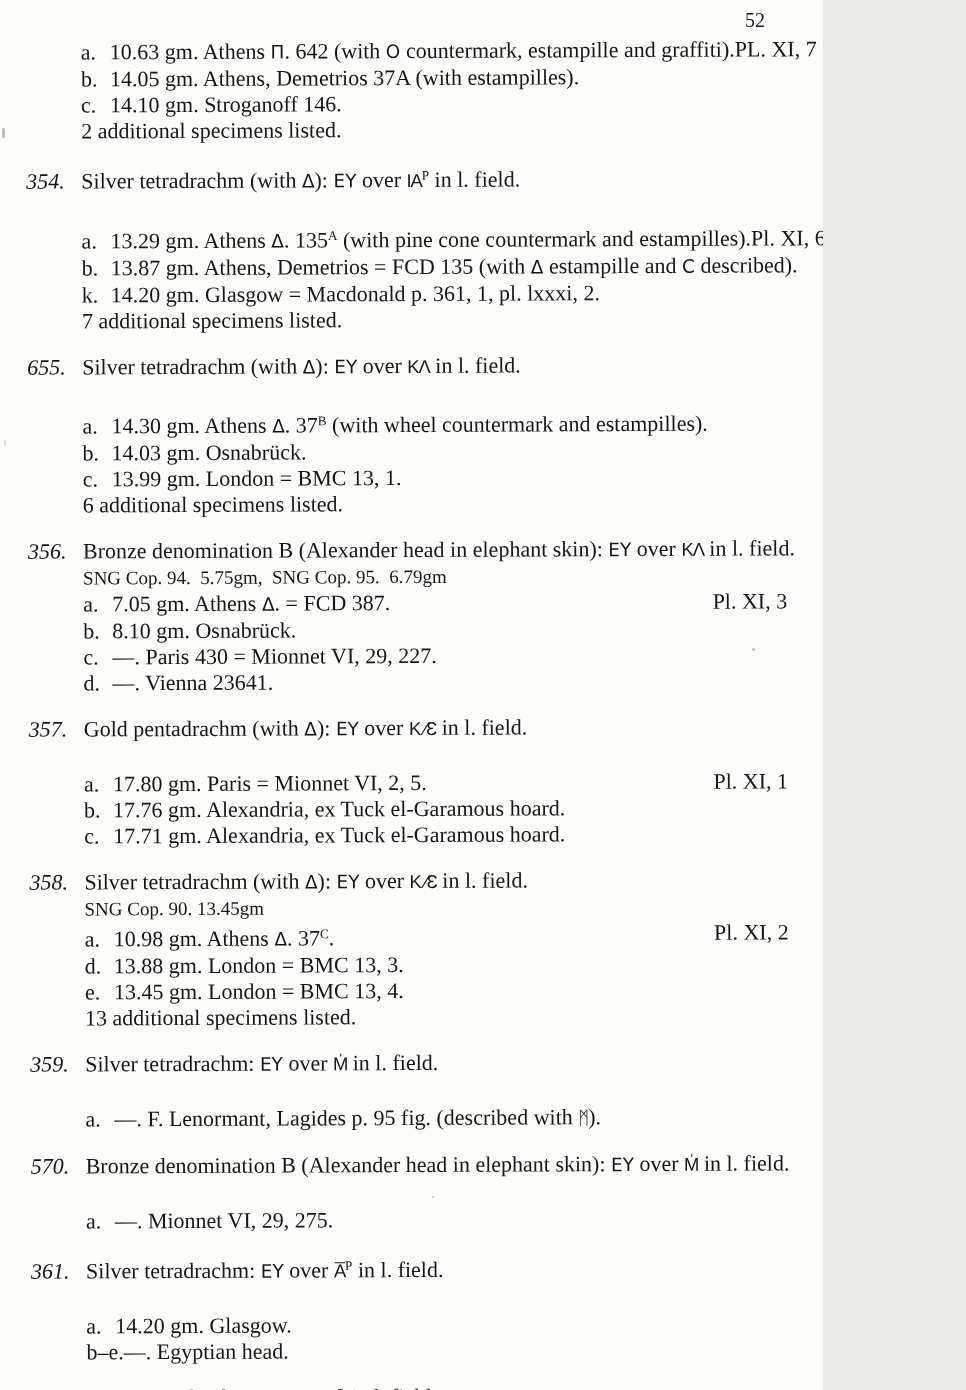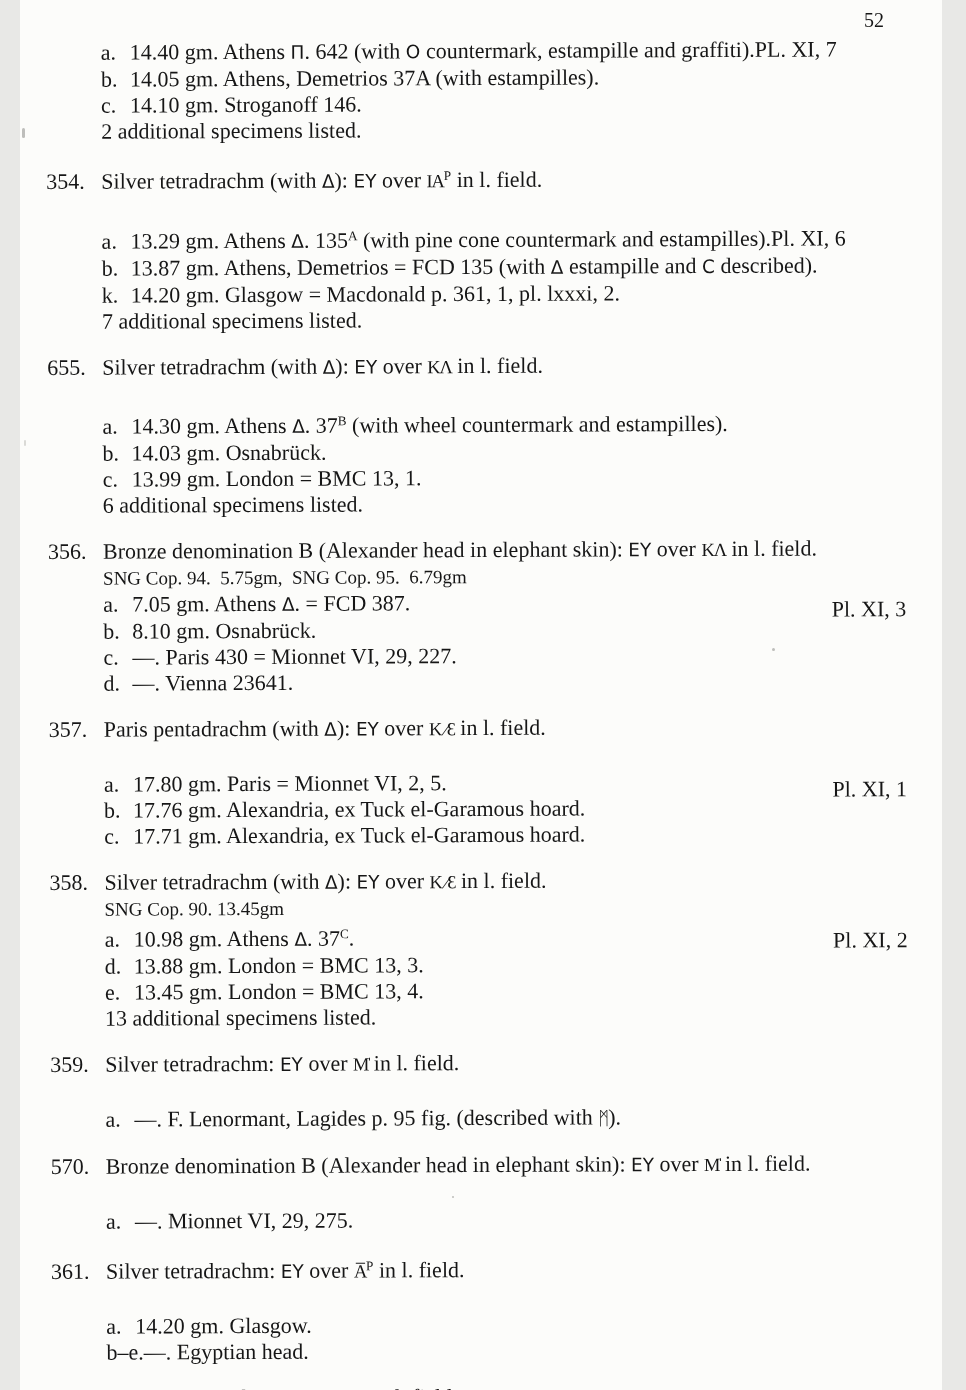--- a/index.html
+++ b/index.html
@@ -1,72 +1,71 @@
 <!DOCTYPE html>
 <html><head>
 <meta charset="utf-8">
 <style>
   html,body{margin:0;padding:0;background:#e8e8e6;}
   .page{
     position:relative;
-    width:922px;height:1390px;
+    width:823px;height:1390px;
     background:#fcfcfa;
     overflow:hidden;
     font-family:"Liberation Serif","DejaVu Serif",serif;
     font-size:22px;line-height:26px;
     color:#161616;
     box-sizing:border-box;
-    margin-left:20px;
   }
   .content{
     padding:8px 36px 0 28px;
     transform:rotate(-0.25deg);
     transform-origin:50% 40%;
   }
   .pagenum{
     position:absolute;top:8px;right:58px;
     font-size:20px;line-height:24px;
   }
   .entry{margin-top:20px;}
   .entry.continuation{margin-top:30px;}
   .head-row{white-space:nowrap;}
-  .num{display:inline-block;width:55px;}
+  .num{display:inline-block;width:55px;font-style:italic;}
   .items{margin-left:55px;}
   .items.gap{margin-top:28px;}
   .item{position:relative;white-space:nowrap;}
   .label{display:inline-block;min-width:29px;}
-  .plate{position:absolute;right:0;top:8px;}
+  .plate{position:absolute;right:0;top:0;}
   .footer-line{margin-left:55px;}
   .subnote{
     margin-left:55px;
     font-size:19px;line-height:26px;
     white-space:pre-wrap;
   }
   
   .s{font-family:"DejaVu Sans","Liberation Sans",sans-serif;font-size:0.84em;}
-  .m{font-family:Liberation Serif, serif;font-size:0.84em;letter-spacing:-0.06em;}
+  .m{font-family:Liberation Sans, sans-serif;font-size:0.84em;letter-spacing:-0.06em;}
   .sup{font-size:0.6em;vertical-align:0.55em;letter-spacing:0;}
   .t{}
   
   .speck{position:absolute;background:#8a8a86;border-radius:2px;opacity:.55;}
   .speck.s1{left:2px;top:128px;width:3px;height:10px;}
   .speck.s2{left:752px;top:648px;width:3px;height:3px;}
   .speck.s3{left:432px;top:1196px;width:2px;height:2px;}
   .speck.s4{left:4px;top:440px;width:2px;height:6px;opacity:.3;}
 </style>
 </head>
 <body>
 
 <div class="page">
   <div class="pagenum">52</div>
   <div class="content">
     <div id="entries">
         <section class="entry continuation">
           <div class="items">
-            <div class="item"><span class="label">a.</span><span><span class="t">14.40 gm. Athens </span><span class="s">Π</span><span class="t">. 642 (with </span><span class="s">O</span><span class="t"> countermark, estampille and graffiti).PL. XI, 7</span></span></div>
+            <div class="item"><span class="label">a.</span><span><span class="t">10.63 gm. Athens </span><span class="s">Π</span><span class="t">. 642 (with </span><span class="s">O</span><span class="t"> countermark, estampille and graffiti).PL. XI, 7</span></span></div>
             <div class="item"><span class="label">b.</span><span><span class="t">14.05 gm. Athens, Demetrios 37A (with estampilles).</span></span></div>
             <div class="item"><span class="label">c.</span><span><span class="t">14.10 gm. Stroganoff 146.</span></span></div>
           </div>
           <div class="footer-line">2 additional specimens listed.</div>
         </section>
         <section class="entry">
           <div class="head-row"><span class="num">354.</span><span><span class="t">Silver tetradrachm (with </span><span class="s">Δ</span><span class="t">): </span><span class="s">EY</span><span class="t"> over </span><span class="m">IA</span><span class="sup">P</span><span class="t"> in l. field.</span></span></div>
           <div class="items gap">
             <div class="item"><span class="label">a.</span><span><span class="t">13.29 gm. Athens </span><span class="s">Δ</span><span class="t">. 135</span><span class="sup">A</span><span class="t"> (with pine cone countermark and estampilles).Pl. XI, 6</span></span></div>
             <div class="item"><span class="label">b.</span><span><span class="t">13.87 gm. Athens, Demetrios = FCD 135 (with </span><span class="s">Δ</span><span class="t"> estampille and </span><span class="s">C</span><span class="t"> described).</span></span></div>
@@ -87,21 +86,21 @@
           <div class="head-row"><span class="num">356.</span><span><span class="t">Bronze denomination B (Alexander head in elephant skin): </span><span class="s">EY</span><span class="t"> over </span><span class="m">KΛ</span><span class="t"> in l. field.</span></span></div>
           <div class="subnote">SNG Cop. 94.  5.75gm,  SNG Cop. 95.  6.79gm</div>
           <div class="items">
             <div class="item"><span class="label">a.</span><span><span class="t">7.05 gm. Athens </span><span class="s">Δ</span><span class="t">. = FCD 387.</span></span><span class="plate">Pl. XI, 3</span></div>
             <div class="item"><span class="label">b.</span><span><span class="t">8.10 gm. Osnabrück.</span></span></div>
             <div class="item"><span class="label">c.</span><span><span class="t">—. Paris 430 = Mionnet VI, 29, 227.</span></span></div>
             <div class="item"><span class="label">d.</span><span><span class="t">—. Vienna 23641.</span></span></div>
           </div>
         </section>
         <section class="entry">
-          <div class="head-row"><span class="num">357.</span><span><span class="t">Paris pentadrachm (with </span><span class="s">Δ</span><span class="t">): </span><span class="s">EY</span><span class="t"> over </span><span class="m">K ∕Ɛ</span><span class="t"> in l. field.</span></span></div>
+          <div class="head-row"><span class="num">357.</span><span><span class="t">Gold pentadrachm (with </span><span class="s">Δ</span><span class="t">): </span><span class="s">EY</span><span class="t"> over </span><span class="m">K ∕Ɛ</span><span class="t"> in l. field.</span></span></div>
           <div class="items gap">
             <div class="item"><span class="label">a.</span><span><span class="t">17.80 gm. Paris = Mionnet VI, 2, 5.</span></span><span class="plate">Pl. XI, 1</span></div>
             <div class="item"><span class="label">b.</span><span><span class="t">17.76 gm. Alexandria, ex Tuck el-Garamous hoard.</span></span></div>
             <div class="item"><span class="label">c.</span><span><span class="t">17.71 gm. Alexandria, ex Tuck el-Garamous hoard.</span></span></div>
           </div>
         </section>
         <section class="entry">
           <div class="head-row"><span class="num">358.</span><span><span class="t">Silver tetradrachm (with </span><span class="s">Δ</span><span class="t">): </span><span class="s">EY</span><span class="t"> over </span><span class="m">K ∕Ɛ</span><span class="t"> in l. field.</span></span></div>
           <div class="subnote">SNG Cop. 90. 13.45gm</div>
           <div class="items">

